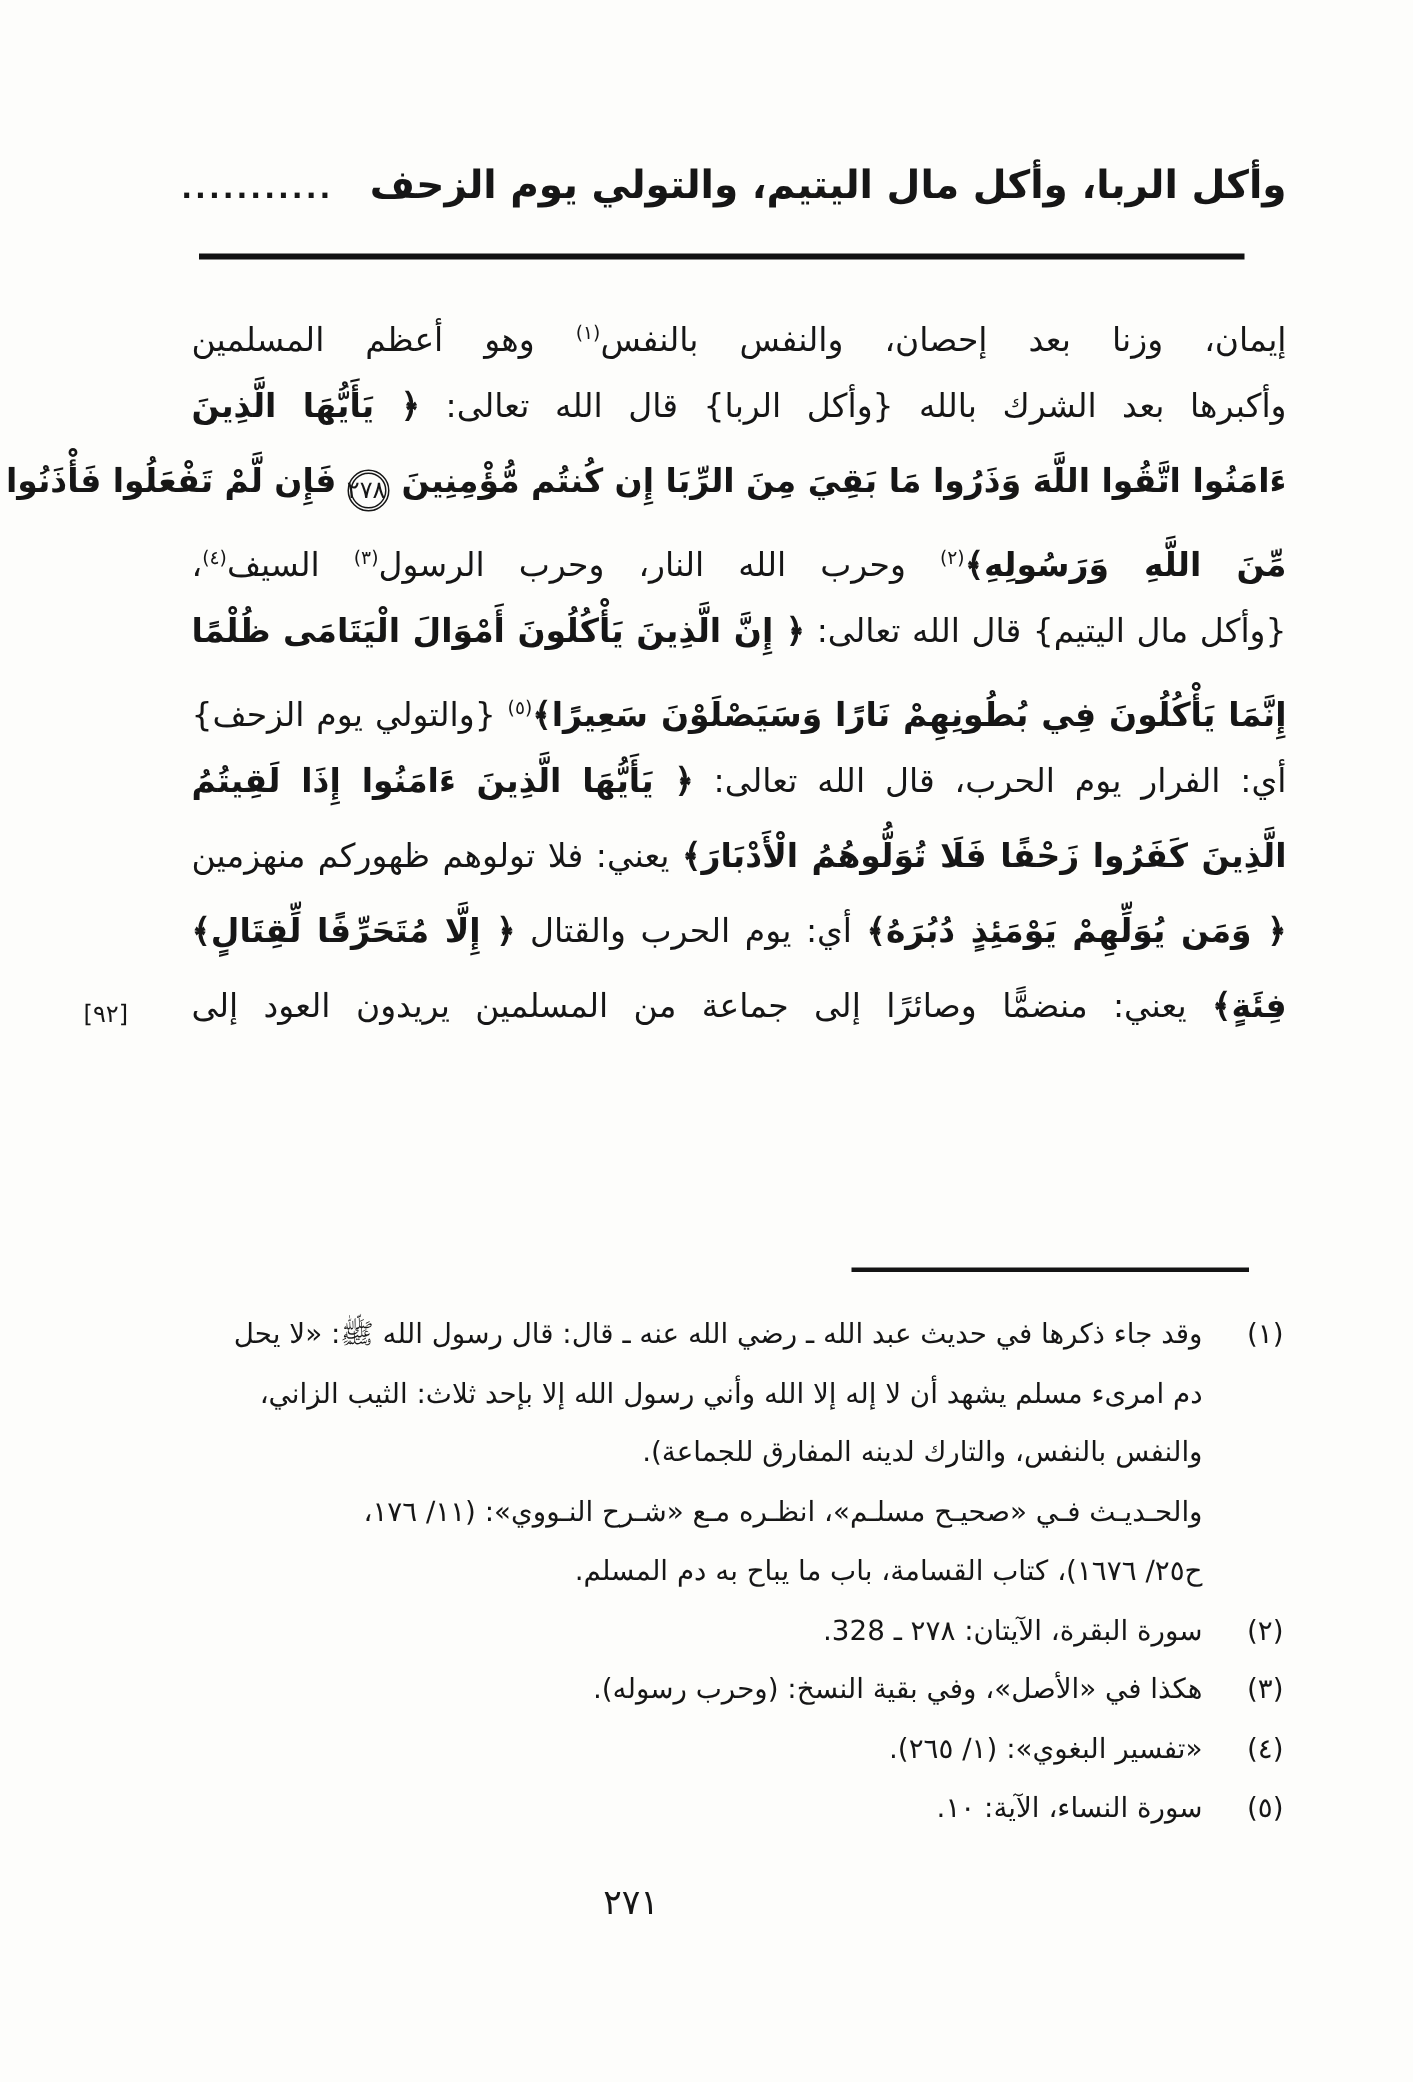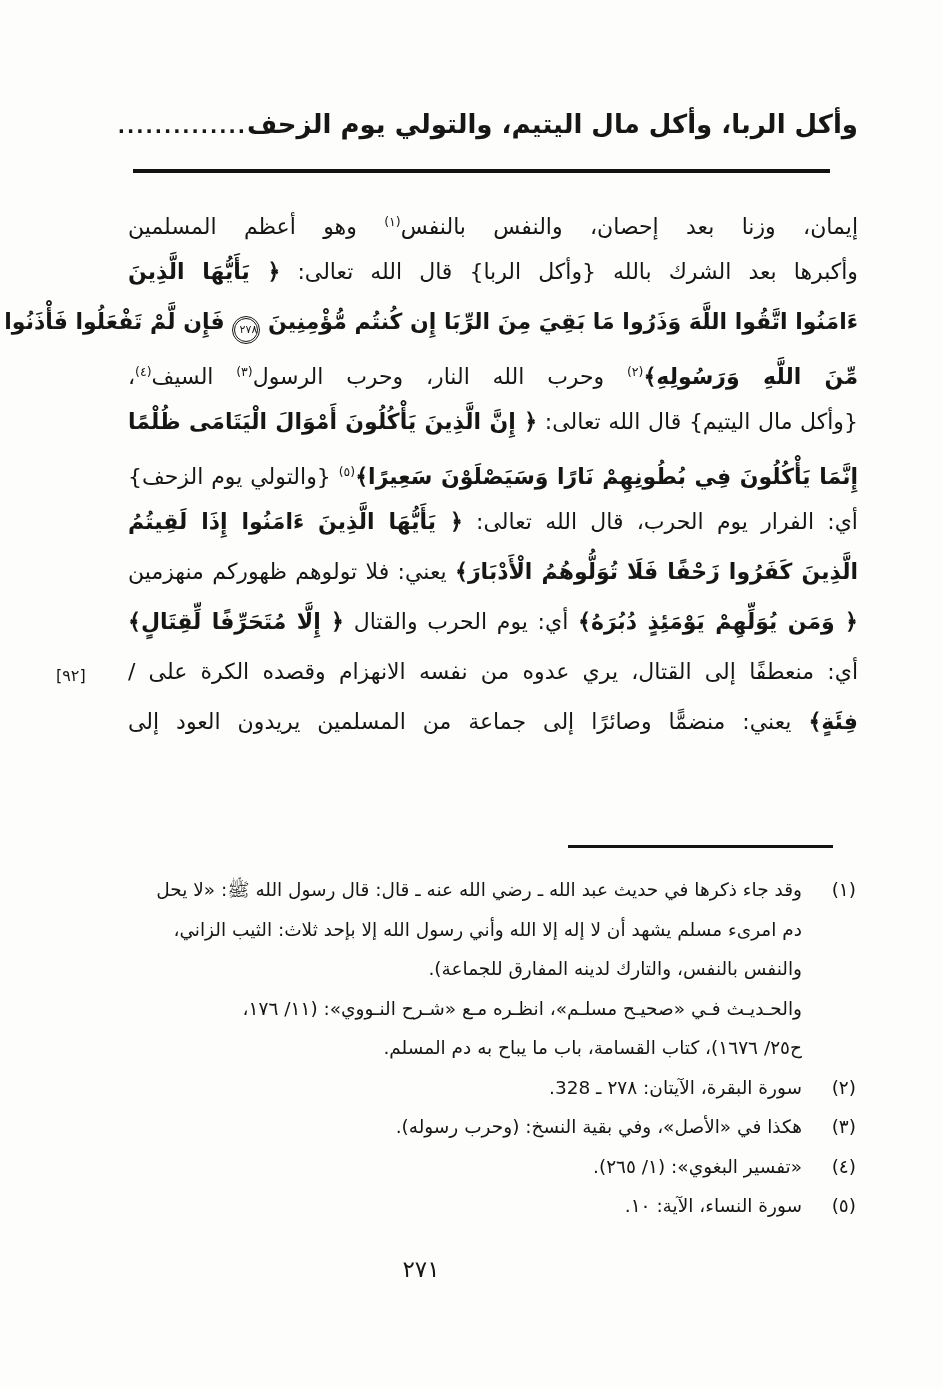--- a/index.html
+++ b/index.html
@@ -12,21 +12,21 @@
   .page{
     position:relative;width:942px;height:1388px;
     background:#fdfdfb;overflow:hidden;direction:rtl;
   }
   
   .header-row{
     position:absolute;top:102px;right:84px;left:118px;
     display:flex;direction:rtl;align-items:baseline;
     font-weight:bold;font-size:26px;line-height:44px;
   }
-  .header-title{white-space:nowrap;}
+  .header-title{white-space:nowrap;margin-left:24px;}
   .header-dots{
     flex:1;overflow:hidden;white-space:nowrap;
     font-size:19px;letter-spacing:2px;font-weight:bold;
     padding-left:6px;
   }
   .header-rule{
     position:absolute;top:169px;left:133px;width:697px;height:4px;
     background:#121212;
   }
   
@@ -39,21 +39,21 @@
     white-space:nowrap;
     text-align:justify;text-align-last:justify;
   }
   .seg-n{font-weight:400;}
   .seg-b{font-weight:normal;}
   .seg-q{font-weight:bold;}
   .seg-s{font-size:12.5px;vertical-align:8px;font-weight:400;}
   .seg-a{
     display:inline-block;box-sizing:border-box;
     width:28px;height:28px;border:3px double #161616;border-radius:50%;
-    line-height:21px;font-size:11px;text-align:center;
+    line-height:21px;font-size:16px;text-align:center;
     vertical-align:-4px;font-weight:400;
   }
   
   .margin-note{
     position:absolute;top:666px;left:56px;
     font-size:16px;direction:rtl;
   }
   
   .fn-sep{
     position:absolute;top:845px;left:568px;width:265px;height:3px;
@@ -91,21 +91,20 @@
   <div class="body-text" id="body-text">
       <div class="body-line"><span class="seg-n">إيمان، وزنا بعد إحصان، والنفس بالنفس</span><span class="seg-s">(١)</span><span class="seg-n"> وهو أعظم المسلمين</span></div>
       <div class="body-line"><span class="seg-n">وأكبرها بعد الشرك بالله </span><span class="seg-b">{وأكل الربا}</span><span class="seg-n"> قال الله تعالى: </span><span class="seg-q">﴿ يَأَيُّهَا الَّذِينَ</span></div>
       <div class="body-line"><span class="seg-q">ءَامَنُوا اتَّقُوا اللَّهَ وَذَرُوا مَا بَقِيَ مِنَ الرِّبَا إِن كُنتُم مُّؤْمِنِينَ </span><span class="seg-a">٢٧٨</span><span class="seg-q"> فَإِن لَّمْ تَفْعَلُوا فَأْذَنُوا بِحَرْبٍ</span></div>
       <div class="body-line"><span class="seg-q">مِّنَ اللَّهِ وَرَسُولِهِ﴾</span><span class="seg-s">(٢)</span><span class="seg-n"> وحرب الله النار، وحرب الرسول</span><span class="seg-s">(٣)</span><span class="seg-n"> السيف</span><span class="seg-s">(٤)</span><span class="seg-n">،</span></div>
       <div class="body-line"><span class="seg-b">{وأكل مال اليتيم}</span><span class="seg-n"> قال الله تعالى: </span><span class="seg-q">﴿ إِنَّ الَّذِينَ يَأْكُلُونَ أَمْوَالَ الْيَتَامَى ظُلْمًا</span></div>
       <div class="body-line"><span class="seg-q">إِنَّمَا يَأْكُلُونَ فِي بُطُونِهِمْ نَارًا وَسَيَصْلَوْنَ سَعِيرًا﴾</span><span class="seg-s">(٥)</span><span class="seg-n"> </span><span class="seg-b">{والتولي يوم الزحف}</span></div>
       <div class="body-line"><span class="seg-n">أي: الفرار يوم الحرب، قال الله تعالى: </span><span class="seg-q">﴿ يَأَيُّهَا الَّذِينَ ءَامَنُوا إِذَا لَقِيتُمُ</span></div>
       <div class="body-line"><span class="seg-q">الَّذِينَ كَفَرُوا زَحْفًا فَلَا تُوَلُّوهُمُ الْأَدْبَارَ﴾</span><span class="seg-n"> يعني: فلا تولوهم ظهوركم منهزمين</span></div>
       <div class="body-line"><span class="seg-q">﴿ وَمَن يُوَلِّهِمْ يَوْمَئِذٍ دُبُرَهُ﴾</span><span class="seg-n"> أي: يوم الحرب والقتال </span><span class="seg-q">﴿ إِلَّا مُتَحَرِّفًا لِّقِتَالٍ﴾</span></div>
-      <div class="body-line"><span class="seg-n">أي: منعطفًا إلى القتال، يري عدوه من نفسه الانهزام وقصده الكرة على /</span></div>
       <div class="body-line"><span class="seg-q">فِئَةٍ﴾</span><span class="seg-n"> يعني: منضمًّا وصائرًا إلى جماعة من المسلمين يريدون العود إلى</span></div>
     </div>
 
   <div class="margin-note">[٩٢]</div>
 
   <div class="fn-sep"></div>
 
   <div class="footnotes" id="footnotes">
       <div class="footnote">
         <span class="fn-num">(١)</span>

